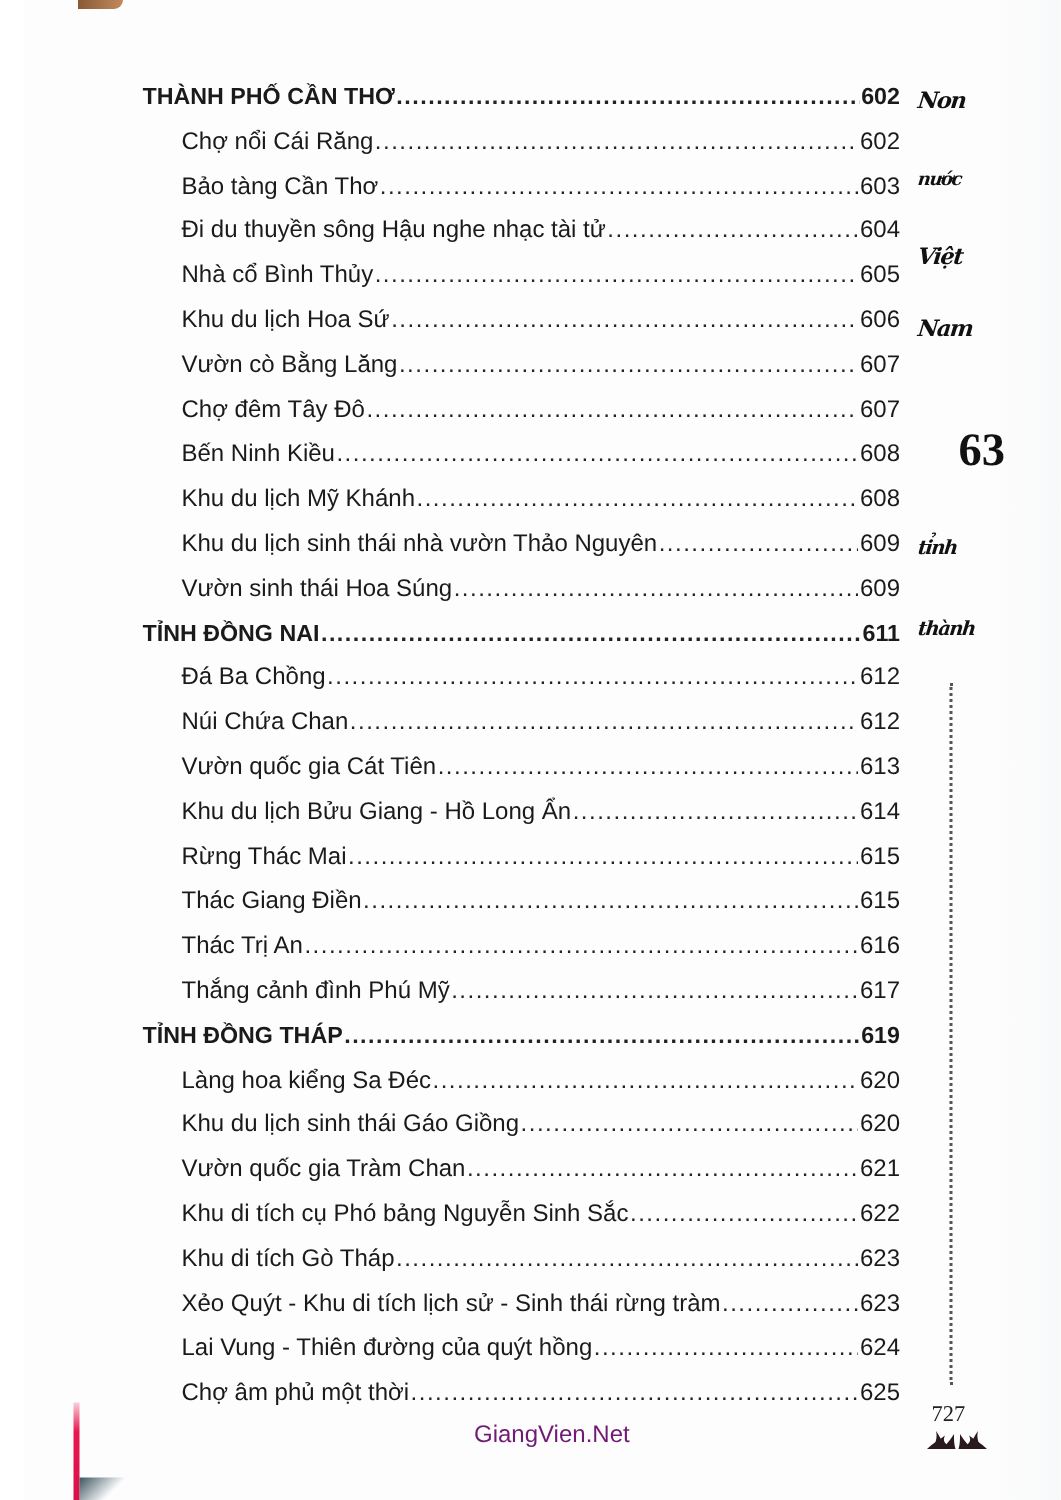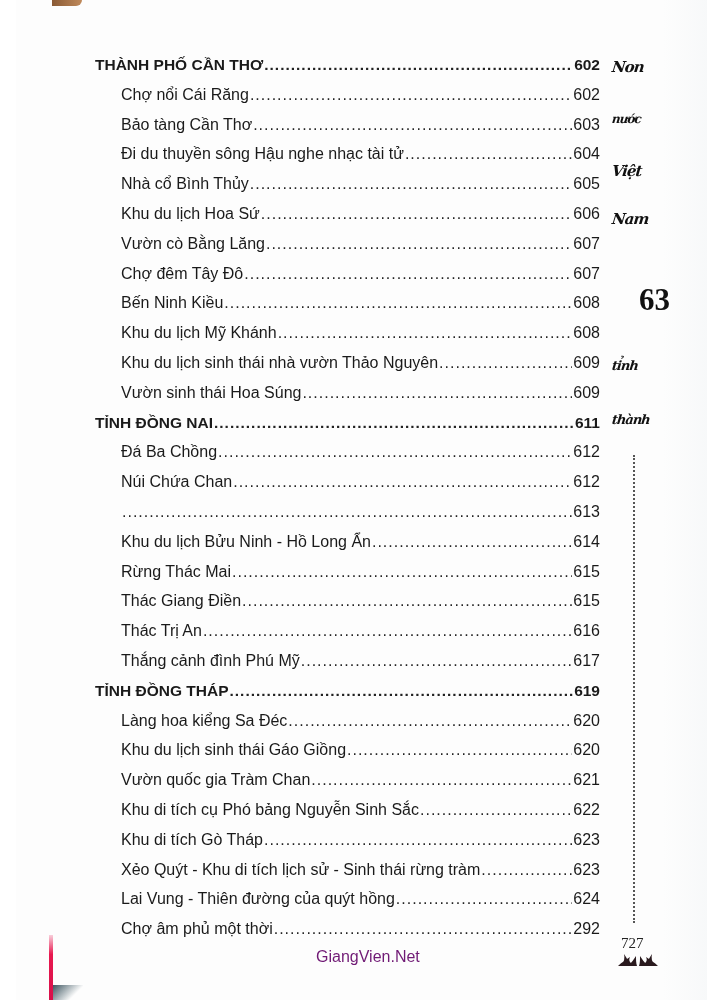--- a/index.html
+++ b/index.html
@@ -120,25 +120,26 @@
         <span class="toc-label">Đá Ba Chồng</span>
         <span class="toc-dots"></span>
         <span class="toc-page">612</span>
       </div>
       <div class="toc-row item">
         <span class="toc-label">Núi Chứa Chan</span>
         <span class="toc-dots"></span>
         <span class="toc-page">612</span>
       </div>
       <div class="toc-row item">
+        <span class="toc-label">Vườn quốc gia Cát Tiên</span>
         <span class="toc-dots"></span>
         <span class="toc-page">613</span>
       </div>
       <div class="toc-row item">
-        <span class="toc-label">Khu du lịch Bửu Ninh - Hồ Long Ẩn</span>
+        <span class="toc-label">Khu du lịch Bửu Giang - Hồ Long Ẩn</span>
         <span class="toc-dots"></span>
         <span class="toc-page">614</span>
       </div>
       <div class="toc-row item">
         <span class="toc-label">Rừng Thác Mai</span>
         <span class="toc-dots"></span>
         <span class="toc-page">615</span>
       </div>
       <div class="toc-row item">
         <span class="toc-label">Thác Giang Điền</span>
@@ -191,21 +192,21 @@
         <span class="toc-page">623</span>
       </div>
       <div class="toc-row item">
         <span class="toc-label">Lai Vung - Thiên đường của quýt hồng</span>
         <span class="toc-dots"></span>
         <span class="toc-page">624</span>
       </div>
       <div class="toc-row item">
         <span class="toc-label">Chợ âm phủ một thời</span>
         <span class="toc-dots"></span>
-        <span class="toc-page">292</span>
+        <span class="toc-page">625</span>
       </div>
     </div>
 
   <div class="side">
     <span class="callig" style="top:58px;">Non</span>
     <span class="callig" style="top:112px; font-size:12px;">nước</span>
     <span class="callig" style="top:162px;">Việt</span>
     <span class="callig" style="top:210px;">Nam</span>
     <span class="num63">63</span>
     <span class="callig" style="top:358px; font-size:13px;">tỉnh</span>

